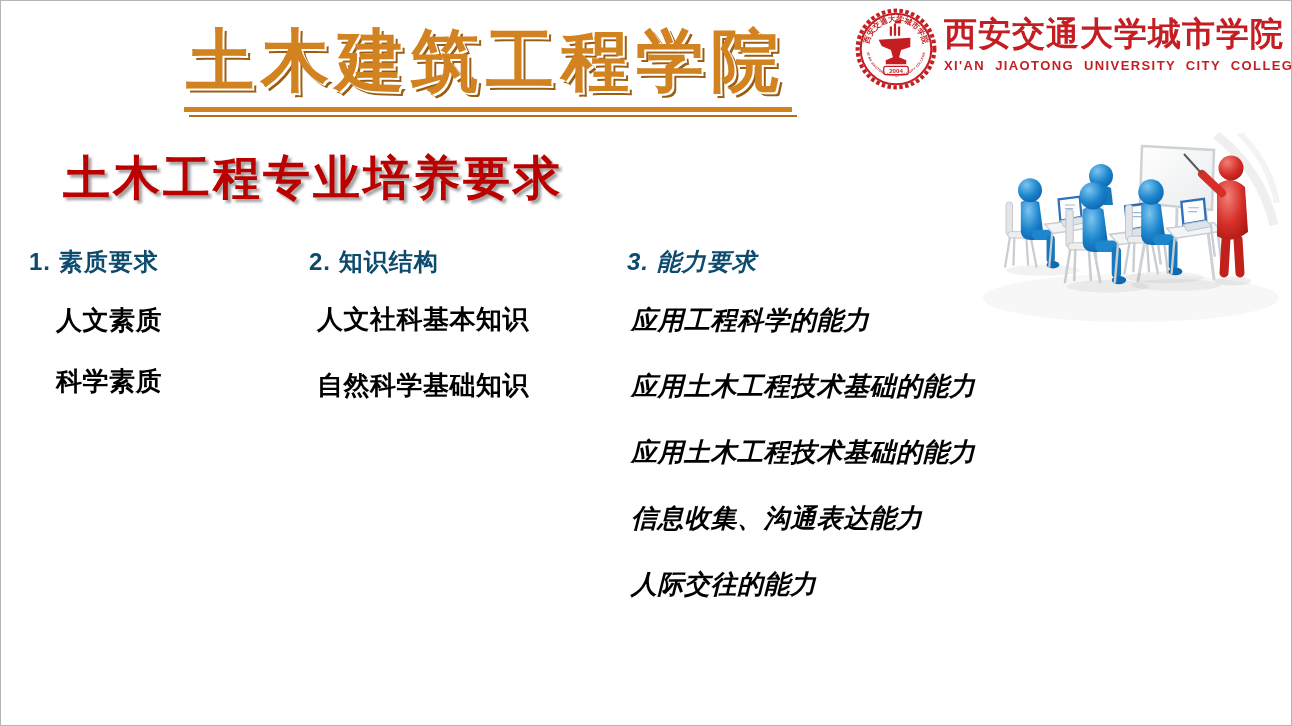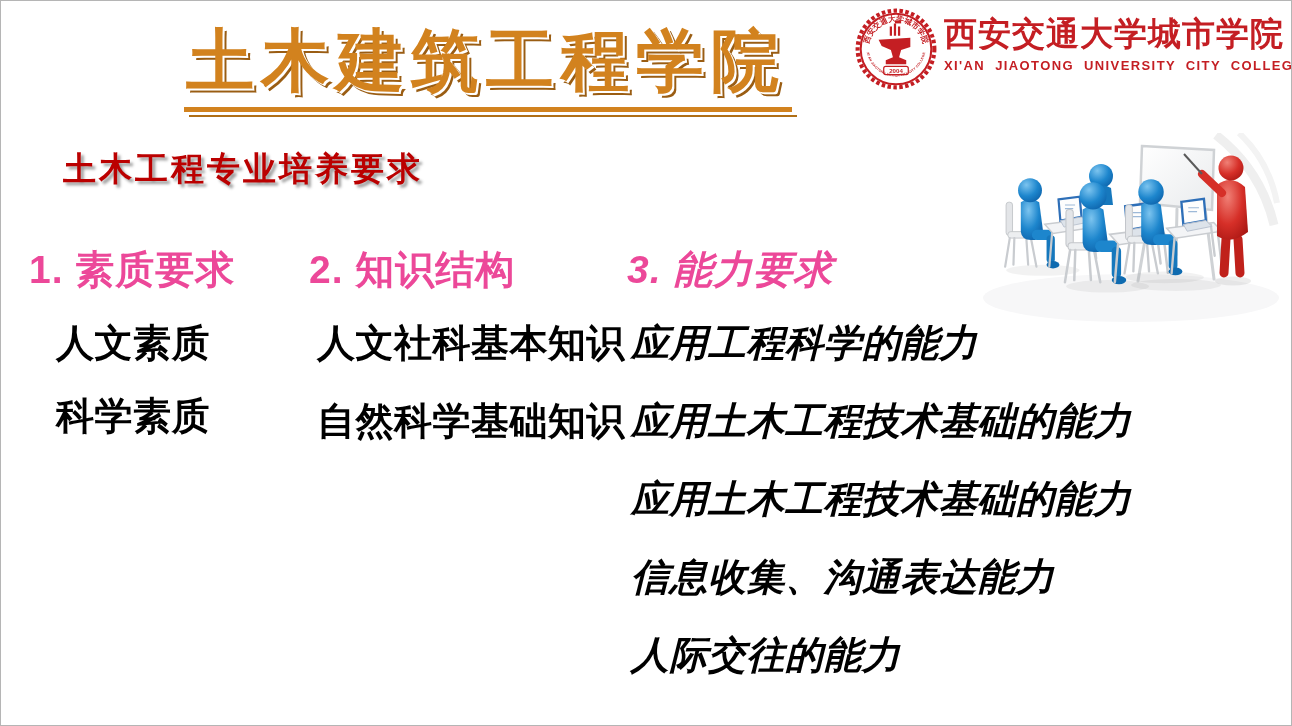--- a/index.html
+++ b/index.html
@@ -31,36 +31,36 @@
     font-size:33px;font-weight:bold;color:#c41e23;letter-spacing:1px;
     line-height:1.35;white-space:nowrap;
   }
   .logo-en{
     font-size:13px;font-weight:bold;color:#c41e23;
     letter-spacing:1.4px;word-spacing:5px;white-space:nowrap;margin-top:1px;
   }
   
   .subtitle{
     position:absolute;left:62px;top:146px;
-    font-size:33px;font-weight:bold;color:#bb0000;letter-spacing:3px;
+    font-size:47px;font-weight:bold;color:#bb0000;letter-spacing:3px;
     text-shadow:3px 3px 3px #9e9e9e;white-space:nowrap;
   }
   
   .illustration{position:absolute;left:980px;top:132px;width:300px;height:192px;}
   
   .col{position:absolute;top:248px;}
   .col1{left:28px;width:275px;}
   .col2{left:308px;width:345px;}
   .col3{left:626px;width:600px;font-style:italic;}
   .col-heading{
-    font-size:39px;font-weight:bold;color:#ec4899;letter-spacing:1px;
+    font-size:24px;font-weight:bold;color:#0c4a6e;letter-spacing:1px;
     margin-bottom:32px;white-space:nowrap;line-height:1.1;
   }
   .col-item{
-    font-size:38px;font-weight:bold;color:#000000;letter-spacing:0.5px;
+    font-size:26px;font-weight:bold;color:#000000;letter-spacing:0.5px;
     white-space:nowrap;line-height:1;
   }
   .col1 .col-item{margin-bottom:35px;padding-left:27px;}
   .col2 .col-item{margin-bottom:40px;padding-left:8px;font-family:Liberation Serif, serif;}
   .col3 .col-item{margin-bottom:40px;padding-left:4px;}
 </style>
 </head>
 <body>
 
 <div class="slide">

